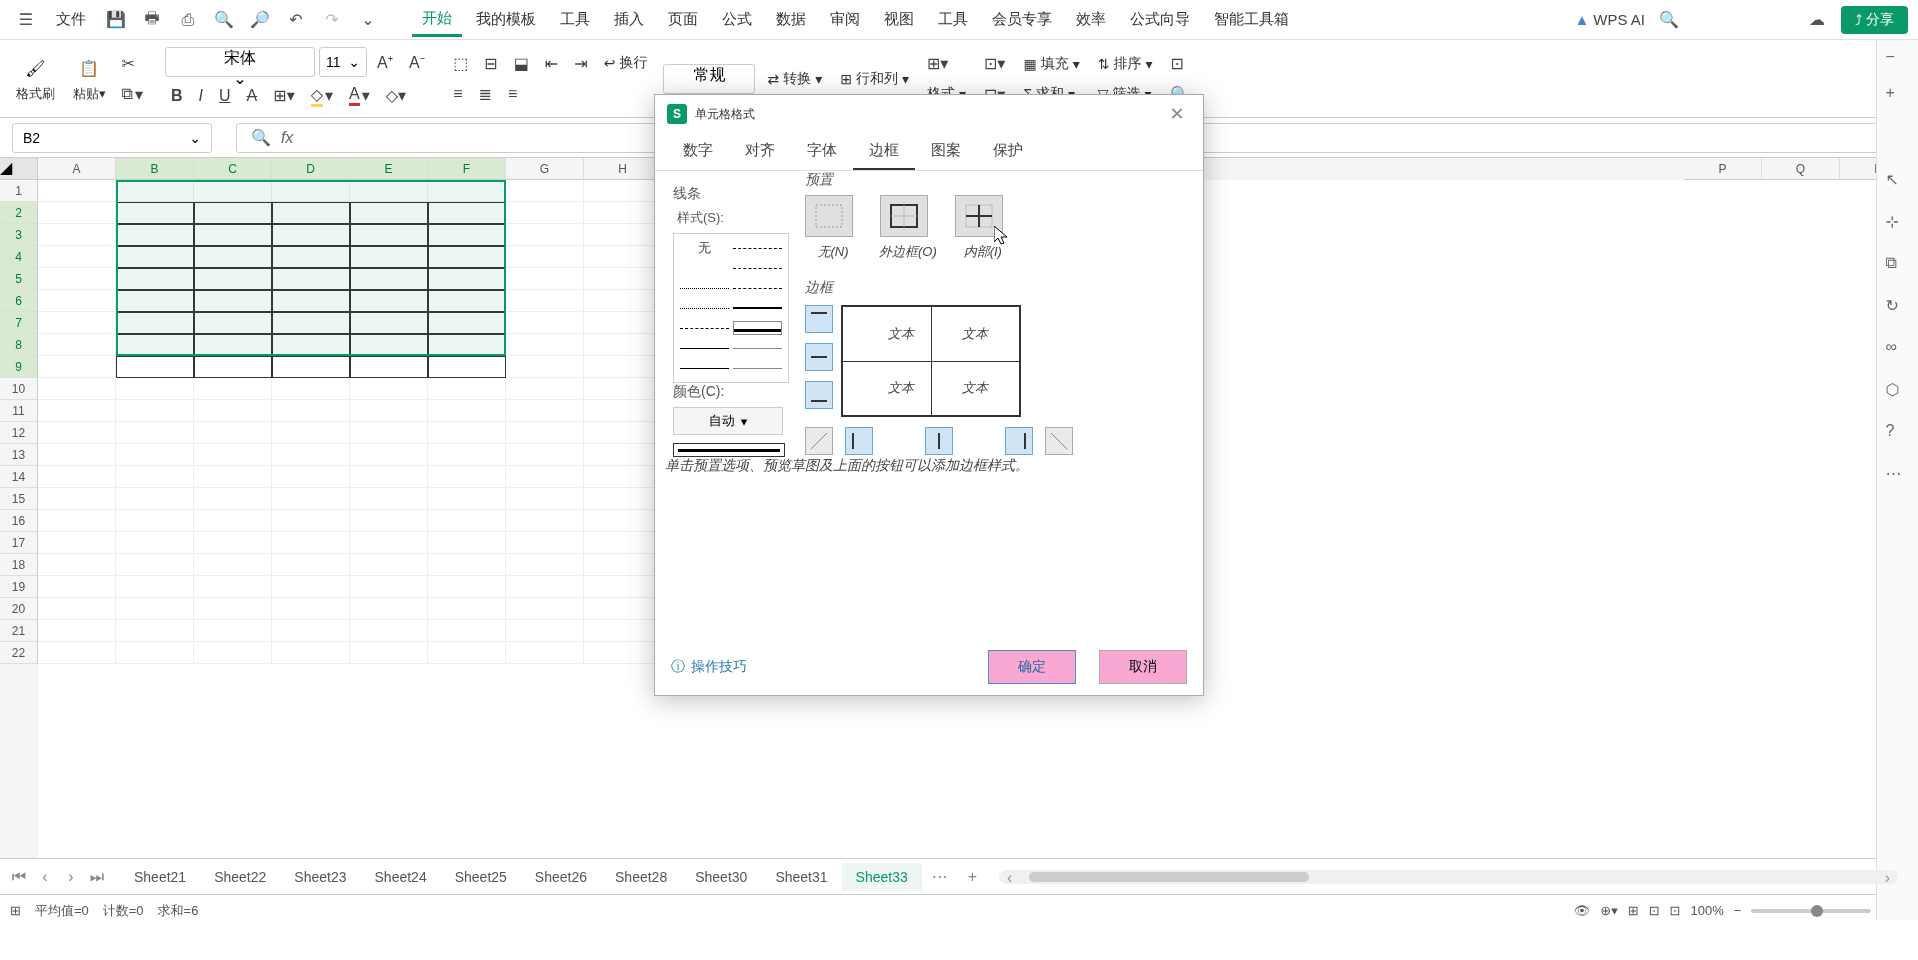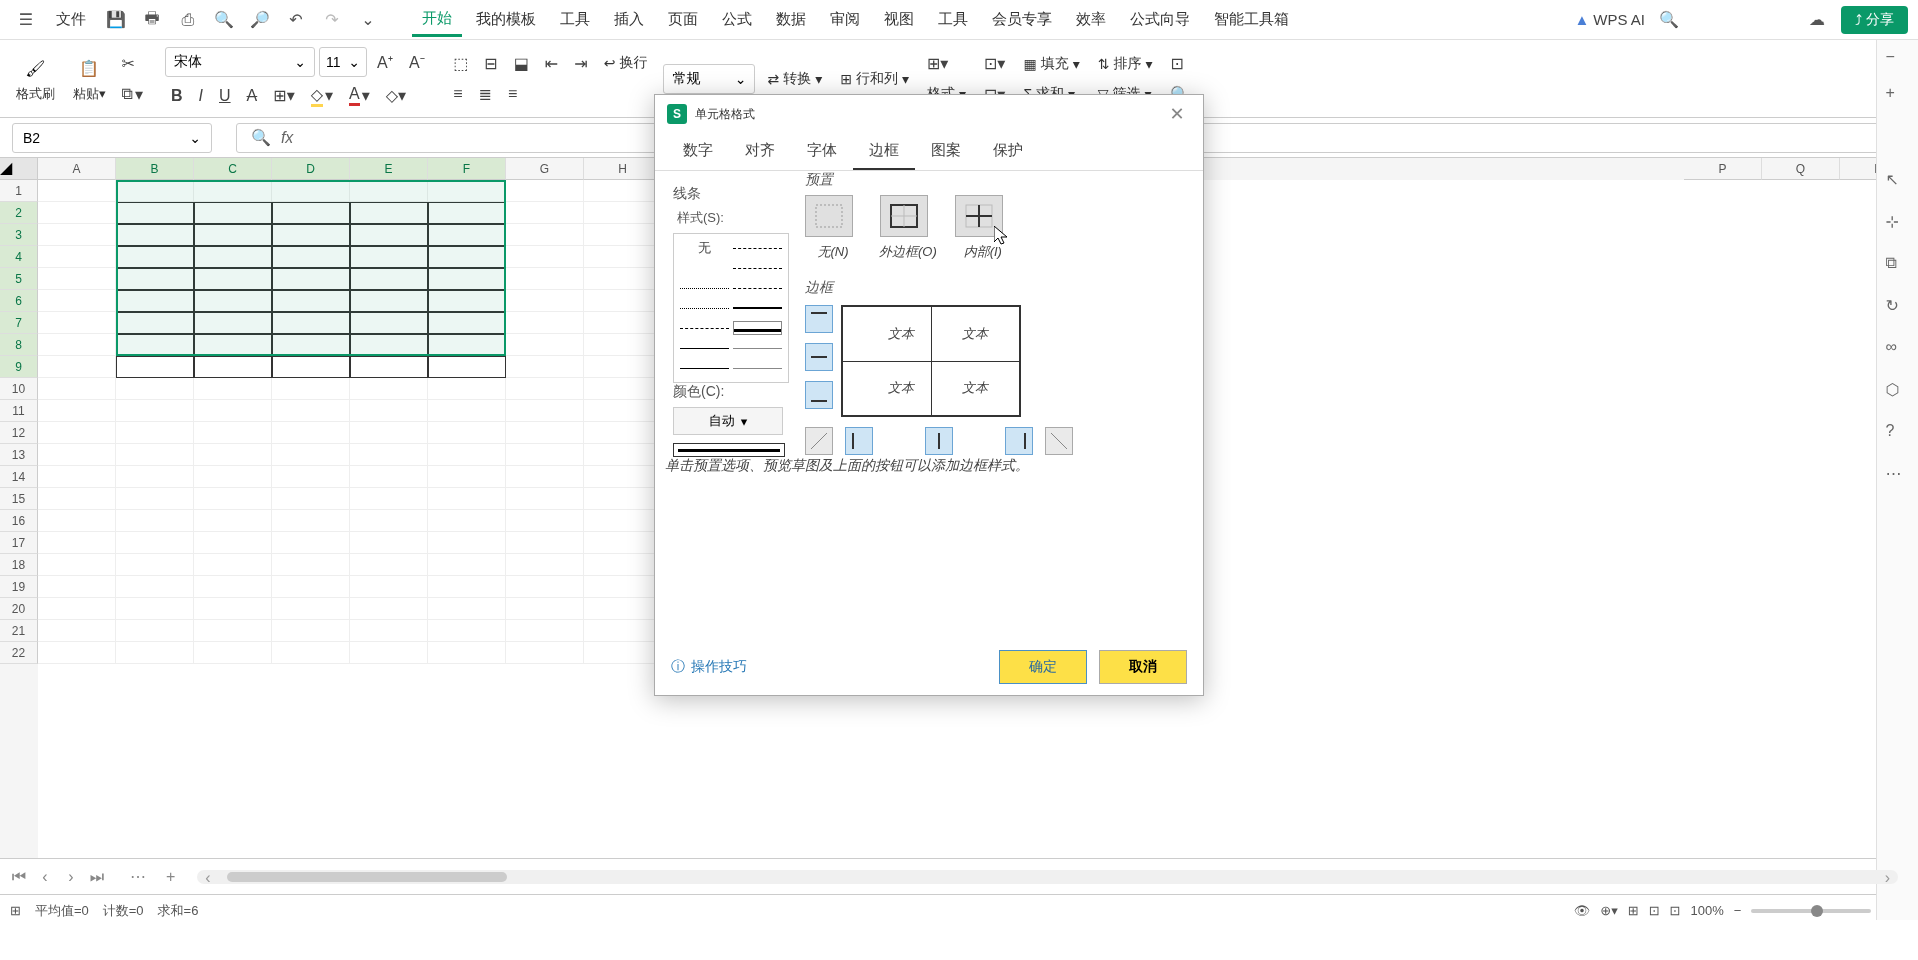--- a/index.html
+++ b/index.html
@@ -14,21 +14,21 @@
 .share-btn { background: #0a9968; color: #fff; padding: 5px 14px; border-radius: 4px; display: flex; align-items: center; gap: 4px; font-size: 14px; cursor: pointer; }
 .wps-ai { display: flex; align-items: center; gap: 4px; color: #444; font-weight: 500; font-size: 15px; }
 
 
 .ribbon { height: 78px; display: flex; align-items: center; padding: 0 8px; background: #fff; border-bottom: 1px solid #ccc; gap: 2px; position: relative; }
 .ribbon-btn-large { display: flex; flex-direction: column; align-items: center; gap: 2px; padding: 4px 8px; cursor: pointer; }
 .ribbon-btn-large .ic { width: 28px; height: 28px; display: flex; align-items: center; justify-content: center; }
 .ribbon-btn-large .lbl { font-size: 13px; color: #333; }
 .ribbon-row { display: flex; align-items: center; gap: 4px; }
 .ribbon-btn { padding: 4px 6px; display: flex; align-items: center; gap: 2px; cursor: pointer; color: #444; }
-.font-select { width: 150px; height: 30px; border: 1px solid #ccc; border-radius: 3px; padding: 0 8px; display: flex; align-items: center; justify-content: space-between; font-size: 14px; }
+.font-select { width: 150px; height: 30px; border: 1px solid #ccc; border-radius: 3px; padding: 0 8px; display: flex; align-items: center; justify-content: space-between; font-size: 16px; flex-direction: column; }
 .size-select { width: 48px; height: 30px; border: 1px solid #ccc; border-radius: 3px; padding: 0 6px; display: flex; align-items: center; justify-content: space-between; font-size: 14px; }
 .ribbon-right-group { display: flex; align-items: center; gap: 6px; margin-left: 8px; }
 .ribbon-text-btn { display: flex; align-items: center; gap: 4px; font-size: 14px; color: #333; cursor: pointer; padding: 4px 6px; }
 .ribbon-stack { display: flex; flex-direction: column; gap: 4px; }
 .ribbon-expand { position: absolute; right: 2px; top: 50%; transform: translateY(-50%); width: 22px; height: 44px; display: flex; align-items: center; justify-content: center; background: #f5f5f5; border: 1px solid #ddd; border-radius: 3px; cursor: pointer; }
 
 
 .formula-bar { height: 40px; display: flex; align-items: center; border-bottom: 1px solid #ccc; }
 .name-box { width: 200px; height: 30px; border: 1px solid #ccc; border-radius: 3px; margin-left: 12px; display: flex; align-items: center; justify-content: space-between; padding: 0 10px; font-size: 14px; }
 .fx-area { flex: 1; display: flex; align-items: center; gap: 10px; padding: 0 14px; border: 1px solid #ccc; border-radius: 3px; height: 30px; margin: 0 16px 0 24px; }
@@ -100,23 +100,23 @@
 .bb.active { background: #cfe5f5; border-color: #6ba5d5; }
 .border-preview { width: 180px; height: 112px; border: 2px solid #333; position: relative; background: #fff; }
 .border-preview::before { content:""; position: absolute; left: 50%; top: 0; bottom: 0; width: 1px; background: #333; }
 .border-preview::after { content:""; position: absolute; top: 50%; left: 0; right: 0; height: 1px; background: #333; }
 .bp-cell { position: absolute; width: 50%; height: 50%; display: flex; align-items: center; justify-content: center; font-size: 13px; color: #444; margin-left: 14px; }
 .border-bottom-btns { display: flex; gap: 12px; margin-top: 10px; margin-left: 0; }
 
 .dialog-hint { font-size: 14px; color: #444; margin-top: 2px; }
 .dialog-footer { height: 56px; display: flex; align-items: center; padding: 0 16px; gap: 10px; }
 .tips-link { display: flex; align-items: center; gap: 6px; color: #2577b5; font-size: 14px; cursor: pointer; }
-.dlg-btn { margin-left: auto; width: 88px; height: 34px; border: 1px solid #aaa; background: #fde047; display: flex; align-items: center; justify-content: center; font-size: 14px; cursor: pointer; }
+.dlg-btn { margin-left: auto; width: 88px; height: 34px; border: 1px solid #aaa; background: #f9a8d4; display: flex; align-items: center; justify-content: center; font-size: 14px; cursor: pointer; }
 .dlg-btn.primary { border-color: #4a90c5; color: #2a6aa0; }
-.dlg-btn + .dlg-btn { margin-left: 2px; font-weight: bold; }
+.dlg-btn + .dlg-btn { margin-left: 13px; }
 
 .cursor { position: absolute; pointer-events: none; z-index: 999; }
 
 .dialog-body-rel { position: relative; }
 .left-col { width: 140px; }
 </style>
 </head>
 <body>
 
 <div class="menubar">
@@ -755,20 +755,32 @@
     <path d="M0,0 L0,16 L4,12 L7,18 L10,17 L7,11 L13,11 Z" fill="#fff" stroke="#000"></path>
   </svg>
 
 <div class="sheet-tabs">
   <div class="tab-nav">
     <div class="tab-nav-btn">⏮</div>
     <div class="tab-nav-btn">‹</div>
     <div class="tab-nav-btn">›</div>
     <div class="tab-nav-btn">⏭</div>
   </div>
+  <div id="sheet-tabs-container" style="display:flex">
+      <div class="sheet-tab">Sheet21</div>
+      <div class="sheet-tab">Sheet22</div>
+      <div class="sheet-tab">Sheet23</div>
+      <div class="sheet-tab">Sheet24</div>
+      <div class="sheet-tab">Sheet25</div>
+      <div class="sheet-tab">Sheet26</div>
+      <div class="sheet-tab">Sheet28</div>
+      <div class="sheet-tab">Sheet30</div>
+      <div class="sheet-tab">Sheet31</div>
+      <div class="sheet-tab active">Sheet33</div>
+    </div>
   <div class="tab-more">⋯</div>
   <div class="tab-more">+</div>
   <div class="hscroll">
       <span style="position:absolute;left:8px;top:-1px;color:#999">‹</span>
       <div class="hscroll-thumb"></div>
       <span style="position:absolute;right:8px;top:-1px;color:#999">›</span>
     </div>
 </div>
 
 <div class="status-bar">

